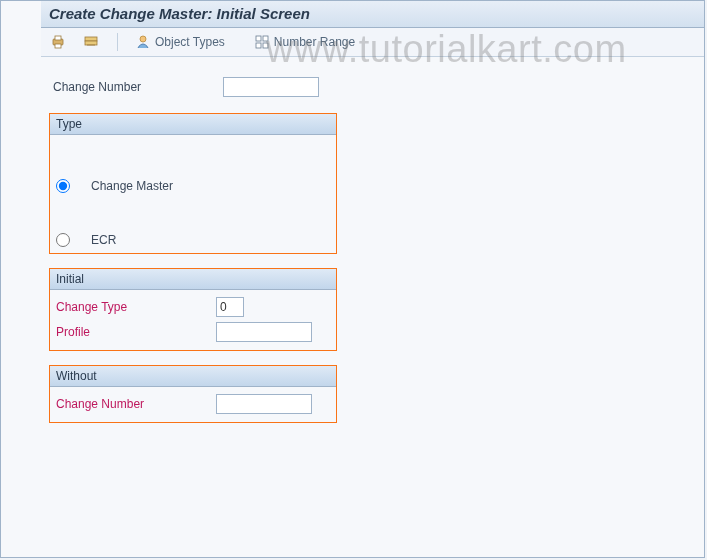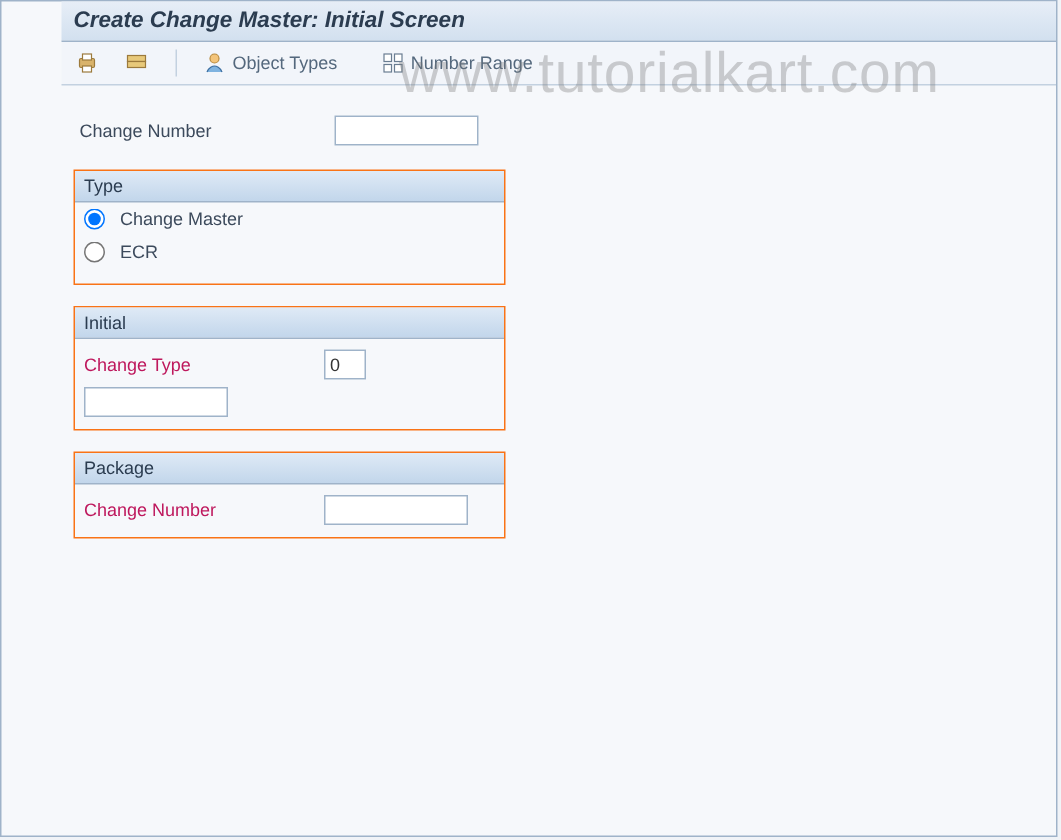--- a/index.html
+++ b/index.html
@@ -115,23 +115,24 @@
     color: #2b3c50;
     font-size: 12px;
     height: 16px;
     line-height: 16px;
   }
   .group-body {
     padding: 4px 6px 6px 6px;
   }
   .radio-row {
     display: flex;
-    align-items: flex-start;
+    align-items: flex-end;
     height: 22px;
-    gap: 8px;
+    gap: 19px;
+    margin-top: 32px;
   }
   .radio-row input[type="radio"] {
     margin: 0 2px 0 0;
     width: 14px;
     height: 14px;
   }
   .radio-row label { color: #3c4a5c; cursor: pointer; }
 
   .ctrl-row {
     display: flex;
@@ -227,27 +228,28 @@
 
 
     <div class="group">
       <div class="group-title">Initial</div>
       <div class="group-body">
         <div class="ctrl-row">
           <span class="clbl">Change Type</span>
           <input type="text" style="width: 28px;" value="0">
         </div>
         <div class="ctrl-row">
+          <span class="clbl">Profile</span>
           <input type="text" style="width: 96px;" value="">
         </div>
       </div>
     </div>
 
     <div class="group">
-      <div class="group-title">Package</div>
+      <div class="group-title">Without</div>
       <div class="group-body">
         <div class="ctrl-row">
           <span class="clbl">Change Number</span>
           <input type="text" style="width: 96px;" value="">
         </div>
       </div>
     </div>
 
   </div>
 </div>

